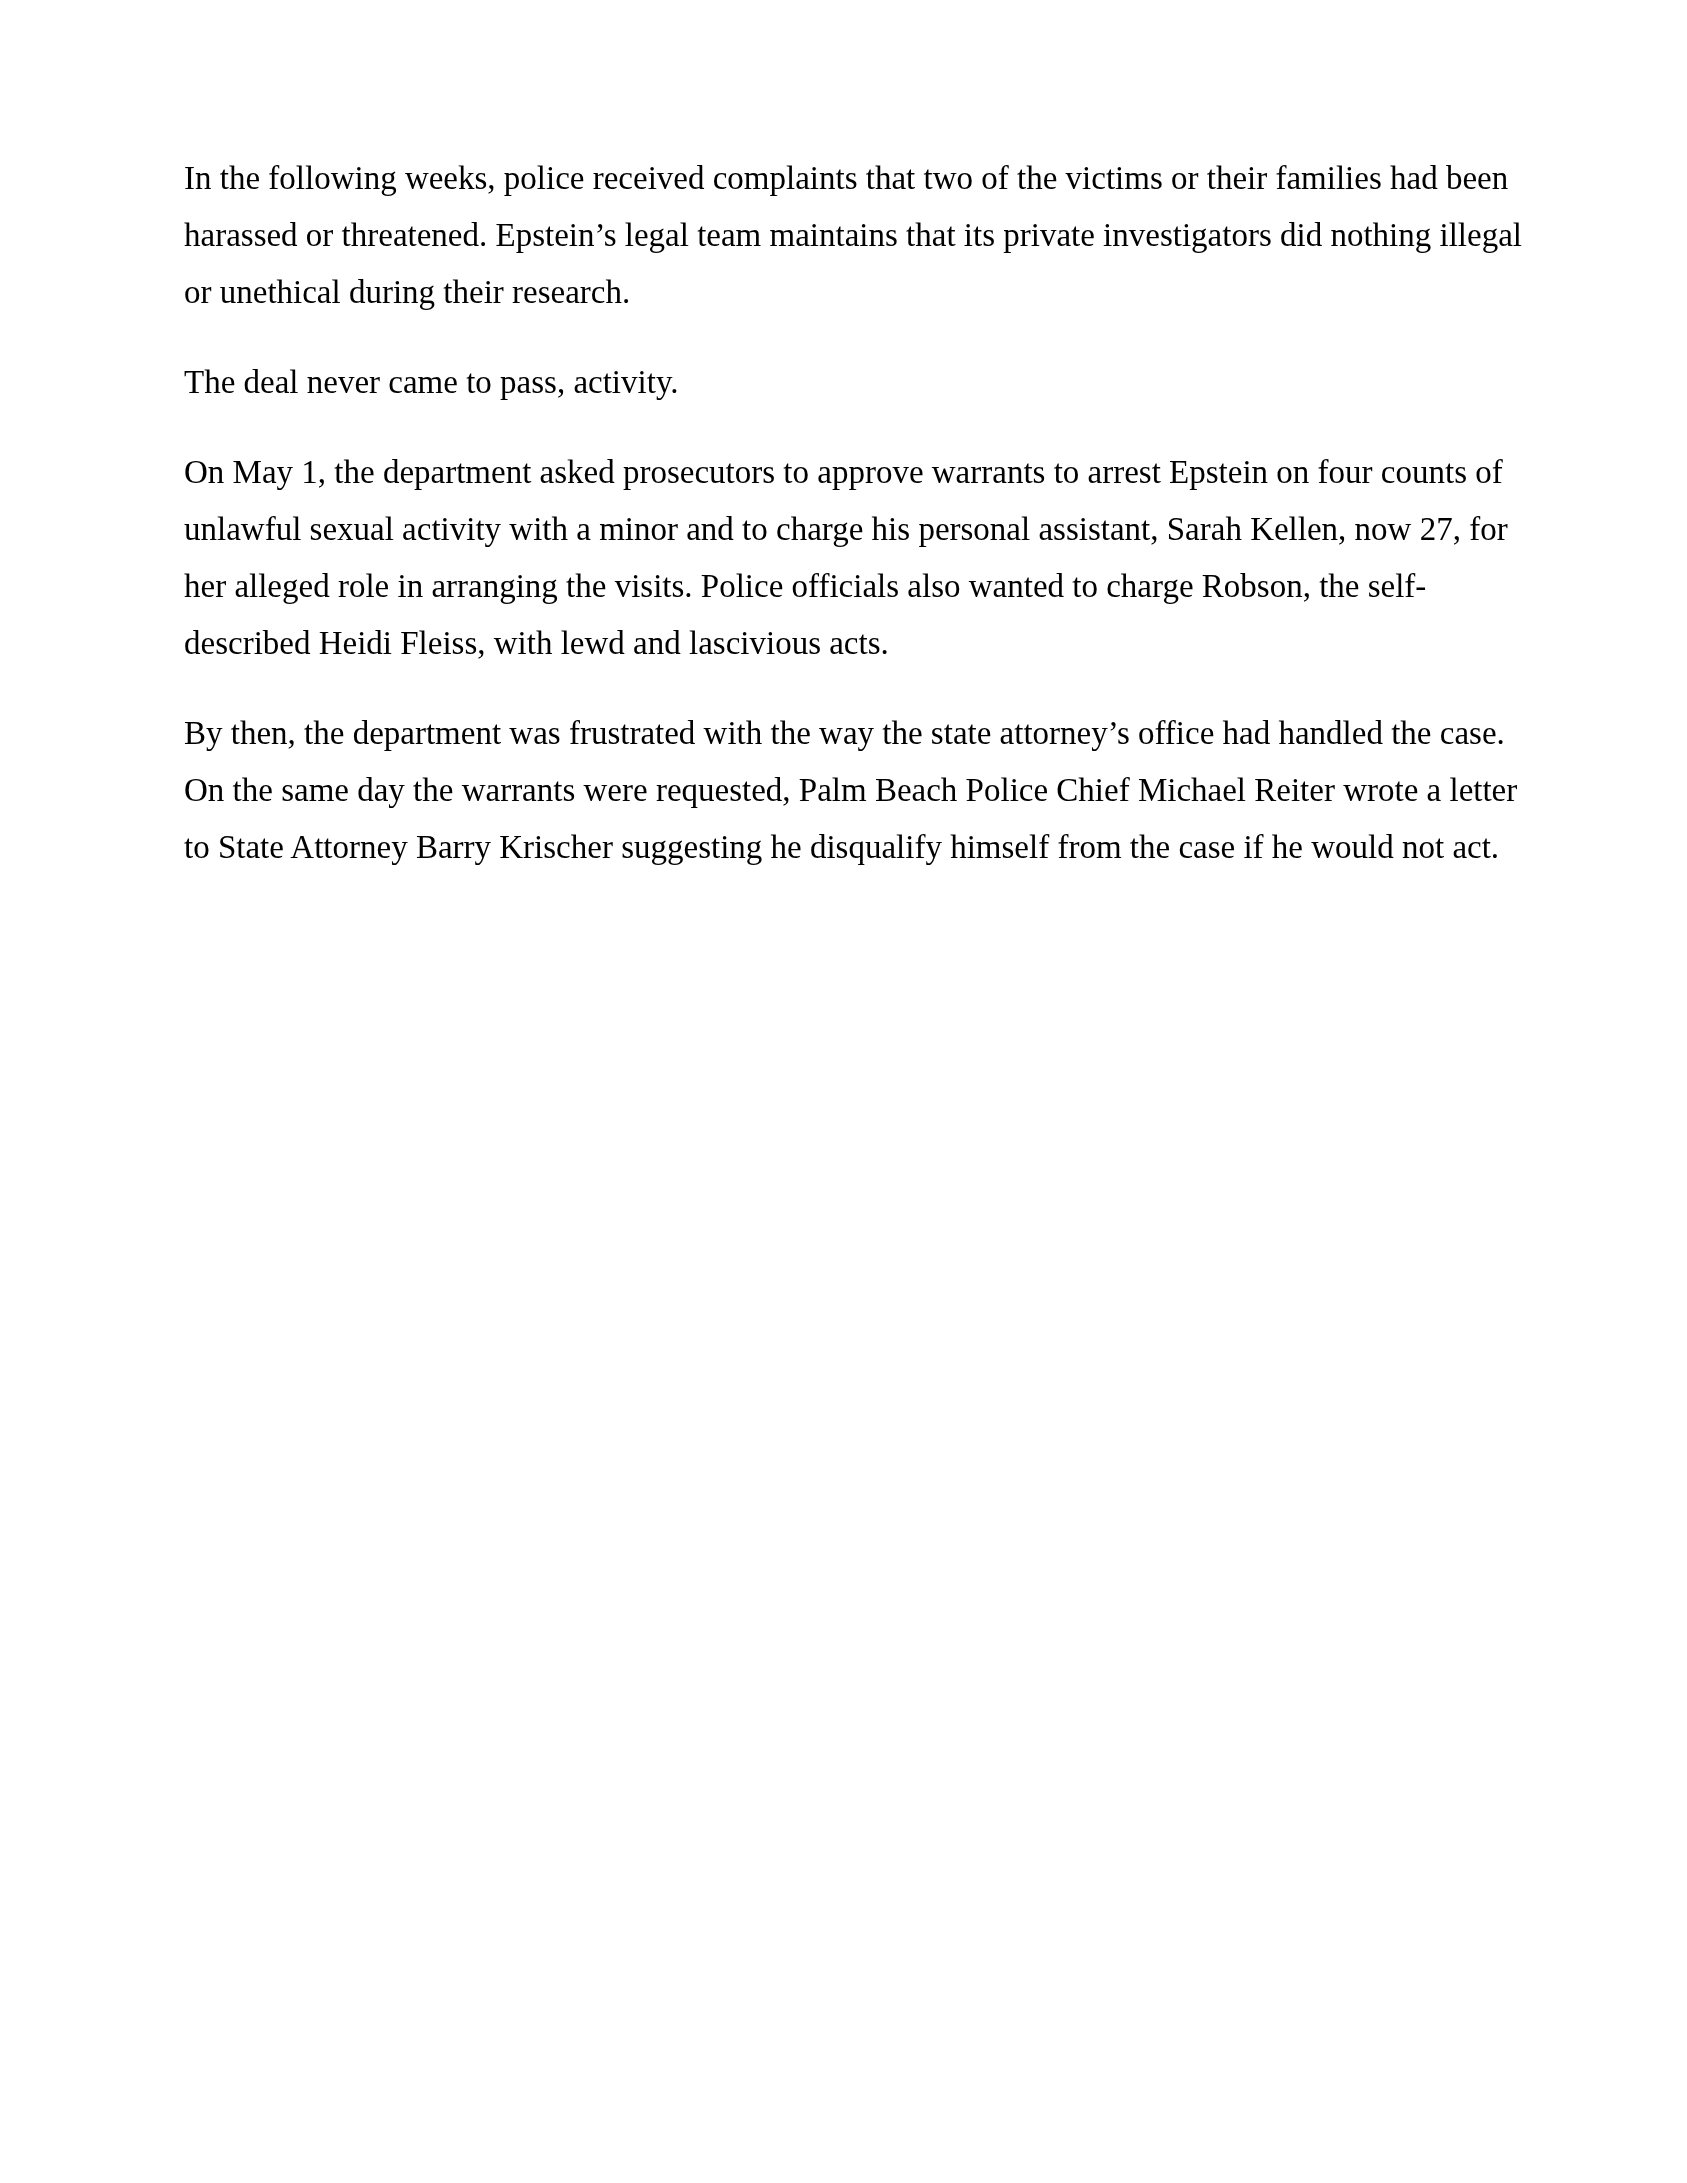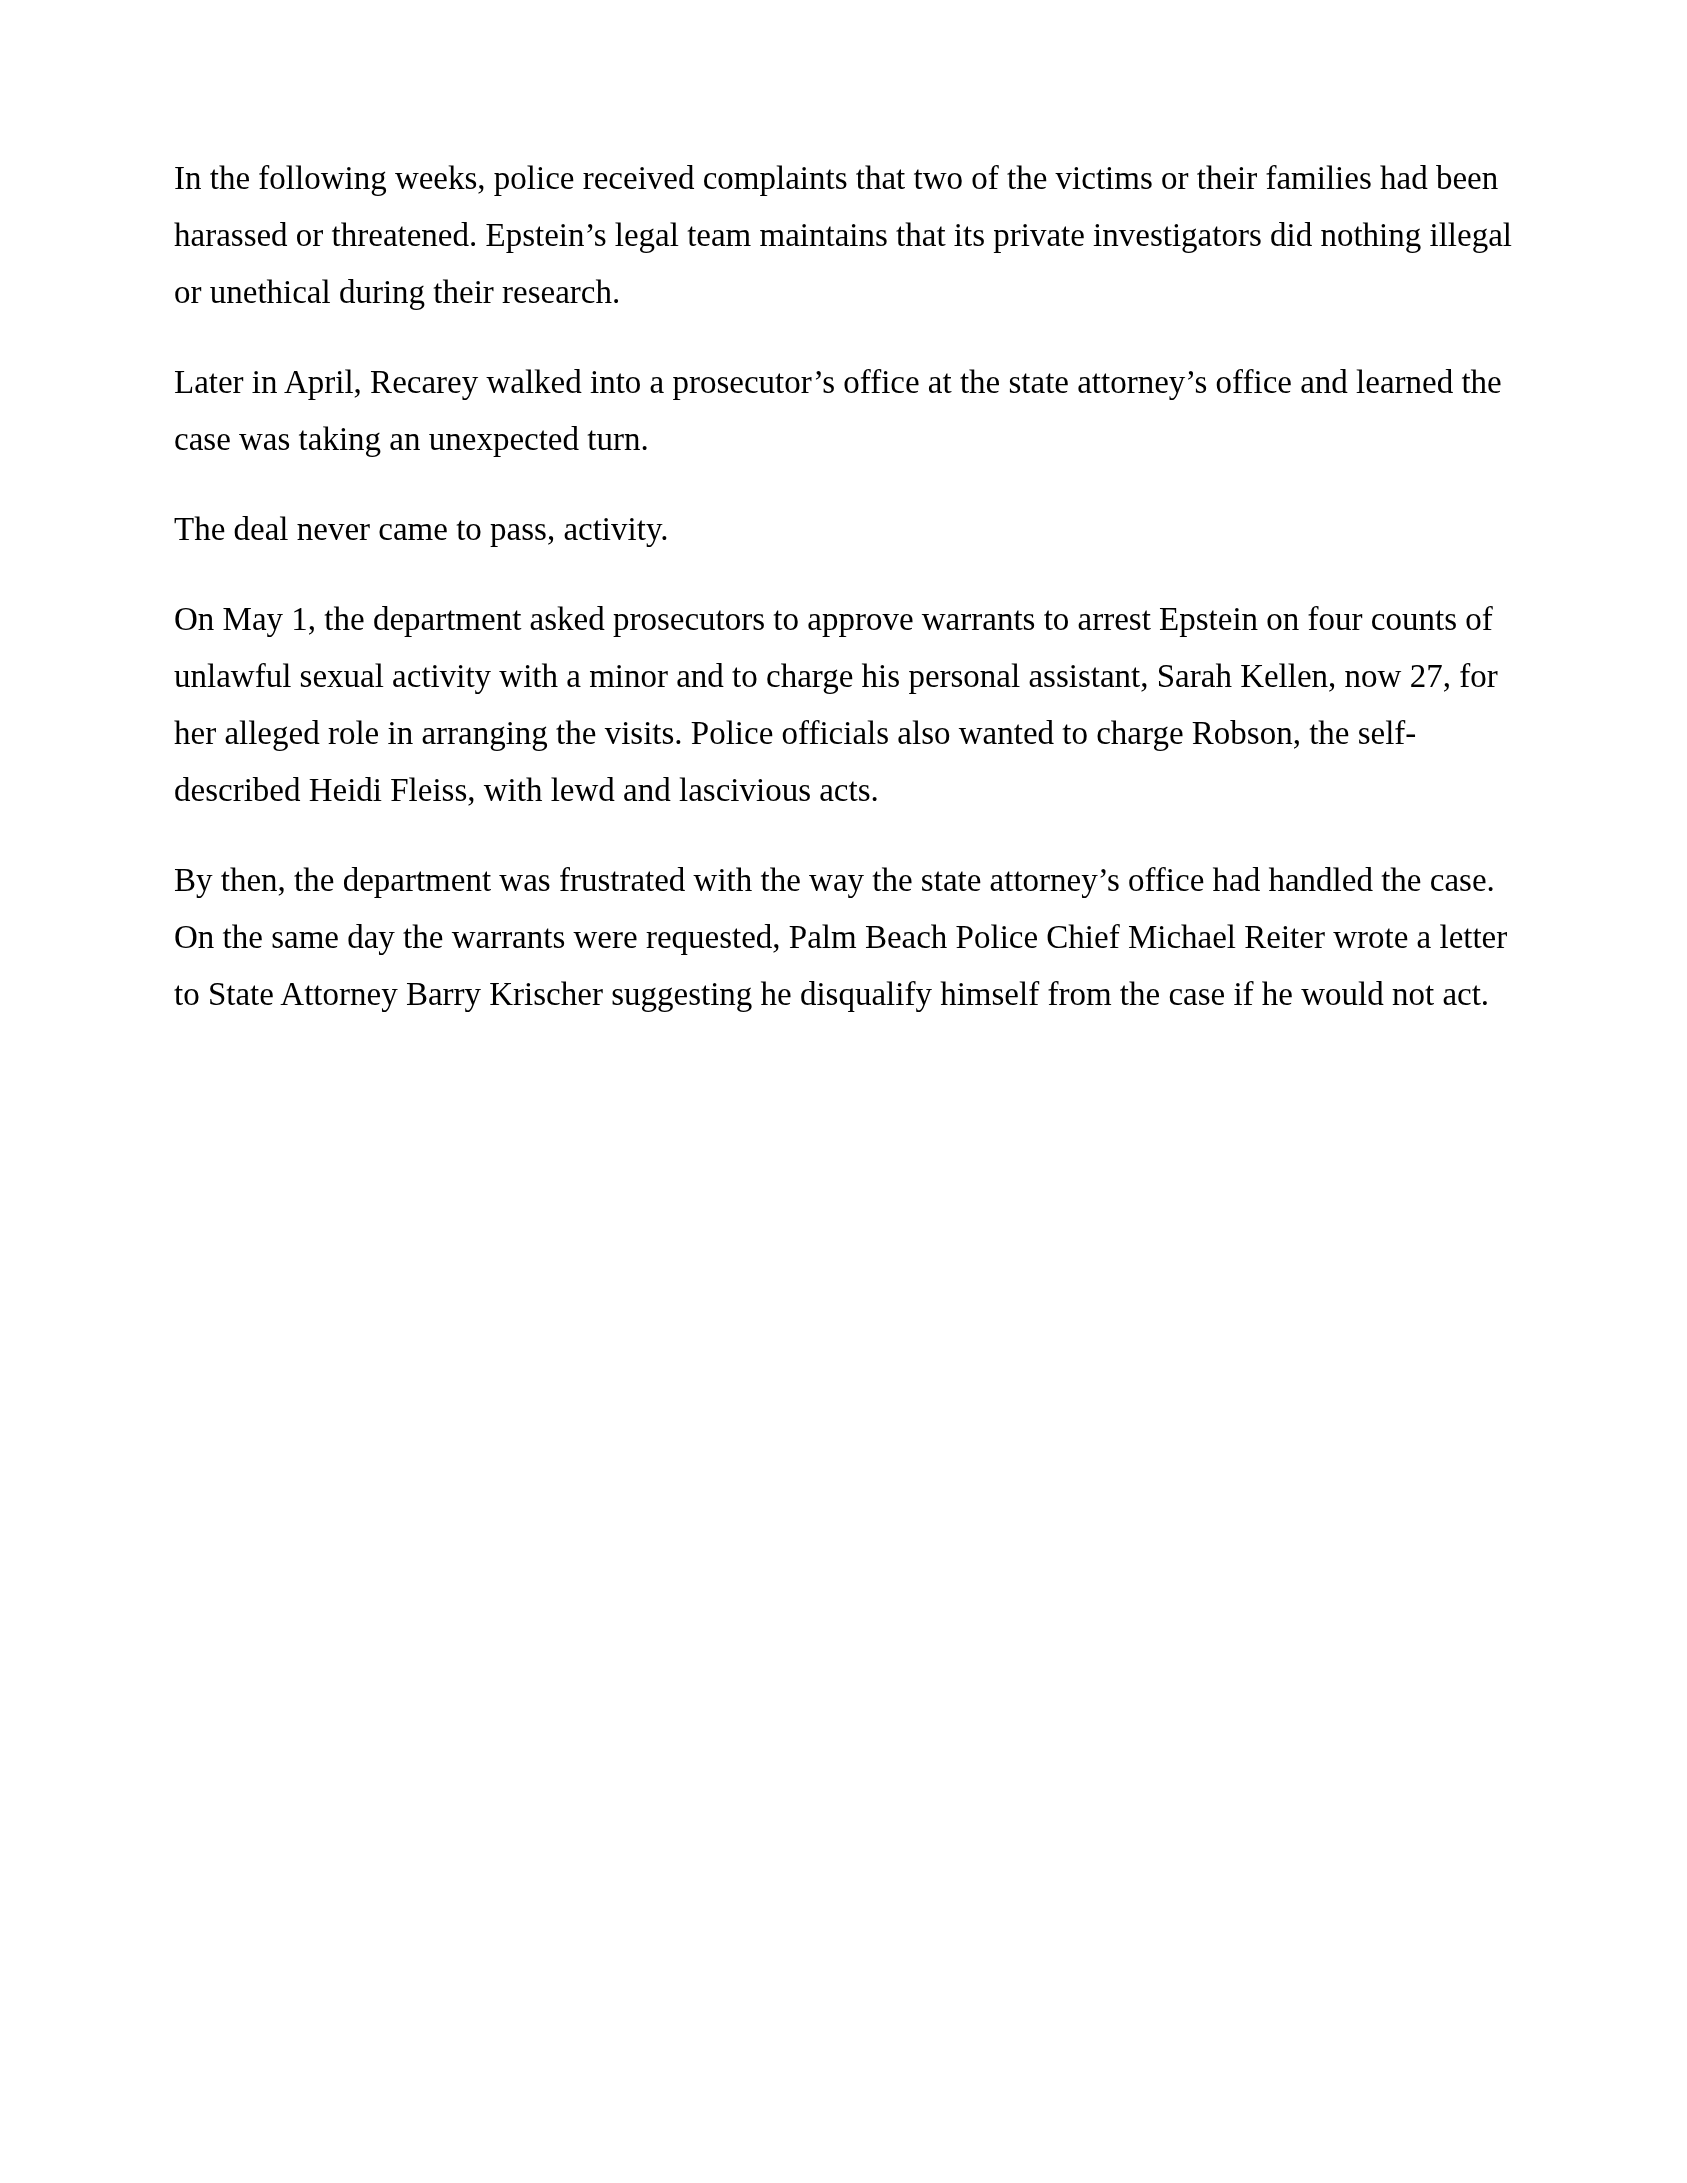--- a/index.html
+++ b/index.html
@@ -9,21 +9,21 @@
   }
   .page {
     position: relative;
     width: 1687px;
     height: 2183px;
     background: #ffffff;
     overflow: hidden;
   }
   .article-body {
     position: absolute;
-    left: 174px;
+    left: 184px;
     top: 150px;
     width: 1363px;
     font-family: "Liberation Serif", "DejaVu Serif", serif;
     font-size: 33px;
     line-height: 57px;
     color: #000000;
     text-align: left;
   }
   .article-body p {
     margin: 0 0 33px 0;
@@ -36,19 +36,18 @@
     line-height: 57px;
     font-weight: bold;
   }
 </style>
 </head>
 <body>
 
 <div class="page">
   <div class="article-body">
     <p>In the following weeks, police received complaints that two of the victims or their families had been harassed or threatened. Epstein’s legal team maintains that its private investigators did nothing illegal or unethical during their research.</p>
-    <p>Later in April, Recarey walked into a prosecutor’s office at the state attorney’s office and learned the case was taking an unexpected turn.</p>
     <p>The deal never came to pass, activity.</p>
     <p>On May 1, the department asked prosecutors to approve warrants to arrest Epstein on four counts of unlawful sexual activity with a minor and to charge his personal assistant, Sarah Kellen, now 27, for her alleged role in arranging the visits. Police officials also wanted to charge Robson, the self-described Heidi Fleiss, with lewd and lascivious acts.</p>
     <p>By then, the department was frustrated with the way the state attorney’s office had handled the case. On the same day the warrants were requested, Palm Beach Police Chief Michael Reiter wrote a letter to State Attorney Barry Krischer suggesting he disqualify himself from the case if he would not act.</p>
   </div>
 </div>
 
 
 </body></html>

